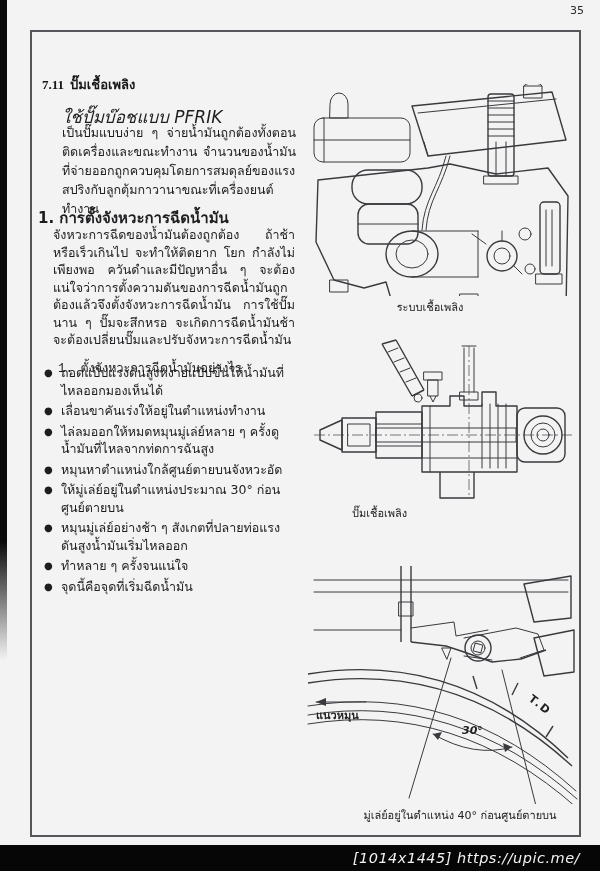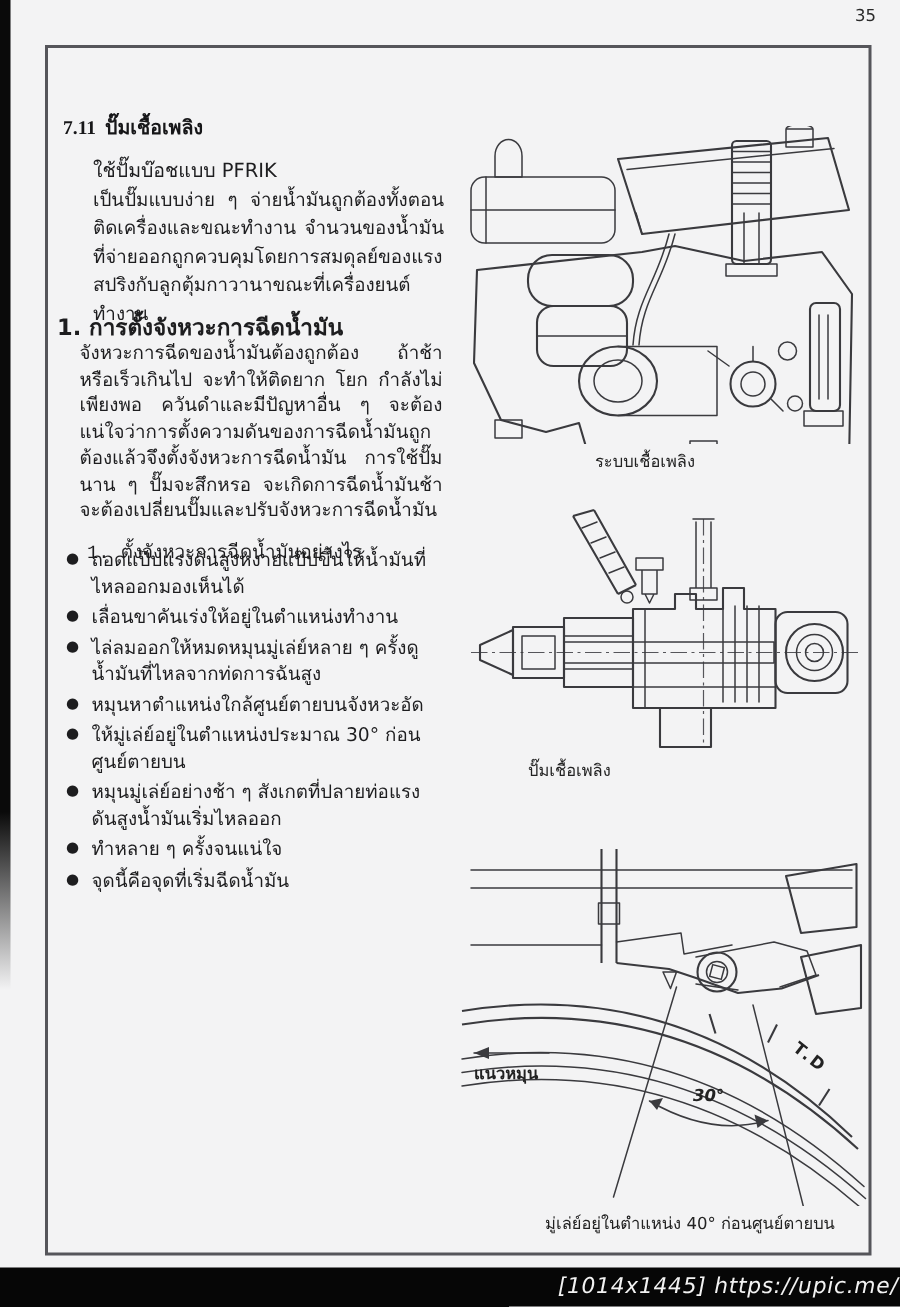--- a/index.html
+++ b/index.html
@@ -7,41 +7,41 @@
        background:#f3f3f4;font-family:"DejaVu Sans","Liberation Sans",sans-serif;color:#1d1d1f;}
   .edge-strip{position:absolute;left:0;top:0;width:7px;height:660px;
        background:linear-gradient(to bottom,#0a0a0a 82%,rgba(10,10,10,0));}
   .page-number{position:absolute;top:4px;right:16px;font-size:11px;font-weight:normal;color:#2a2a2a;}
   .frame{position:absolute;left:30px;top:30px;width:547px;height:803px;
        border:2px solid #55555a;}
   
   .col-left{position:absolute;left:38px;top:74px;width:258px;}
   .doc-title{position:absolute;left:4px;top:0;font-size:13px;font-weight:bold;color:#161618;white-space:nowrap;}
   .doc-title .num{font-family:"Liberation Serif","DejaVu Serif",serif;margin-right:6px;}
-  .subtitle{position:absolute;left:24px;top:29px;font-size:13px;}
+  .subtitle{position:absolute;left:24px;top:29px;font-size:17px;font-style:italic;}
   .intro{position:absolute;left:24px;top:49px;width:234px;font-size:12.5px;line-height:19px;text-align:justify;}
   .sec-heading{position:absolute;left:0px;top:132px;font-size:15px;font-weight:bold;}
   .sec-body{position:absolute;left:15px;top:152px;width:242px;font-size:12.5px;line-height:17.5px;text-align:justify;}
   .list-heading{position:absolute;left:20px;top:284px;font-size:12.5px;font-family:Liberation Mono, monospace;}
   .bullets{position:absolute;left:6px;top:290px;width:250px;margin:0;padding:0;list-style:none;}
   .bullets li{position:relative;padding-left:17px;font-size:12.5px;line-height:17.5px;margin-bottom:3px;}
   .bullets li:before{content:"●";position:absolute;left:0;top:0;font-size:10px;}
   
   .figure{position:absolute;}
   .fig-caption{position:absolute;font-size:11px;color:#222;}
   .cap-center{text-align:center;}
   svg{display:block;}
   .ln{fill:none;stroke:#3a3a3e;stroke-width:1;stroke-linejoin:round;stroke-linecap:round;}
   .ln2{fill:none;stroke:#3a3a3e;stroke-width:1.4;stroke-linejoin:round;}
   .cl{fill:none;stroke:#55555a;stroke-width:0.8;stroke-dasharray:11 3 2 3;}
   .svgtxt{font-family:"DejaVu Sans",sans-serif;font-size:11px;fill:#222;font-weight:bold;}
   
   .watermark-bar{position:absolute;left:0;bottom:0;width:600px;height:26px;background:#060606;
        display:flex;align-items:center;justify-content:flex-end;}
-  .watermark-text{color:#f2f2f2;font-size:14.5px;font-style:italic;letter-spacing:0.5px;padding-right:1px;}
+  .watermark-text{color:#f2f2f2;font-size:14.5px;font-style:italic;letter-spacing:0.5px;padding-right:20px;}
 </style>
 </head>
 <body>
 
 <div>
 
   <div class="edge-strip"></div>
   <div class="page-number">35</div>
   <div class="frame"></div>
 

